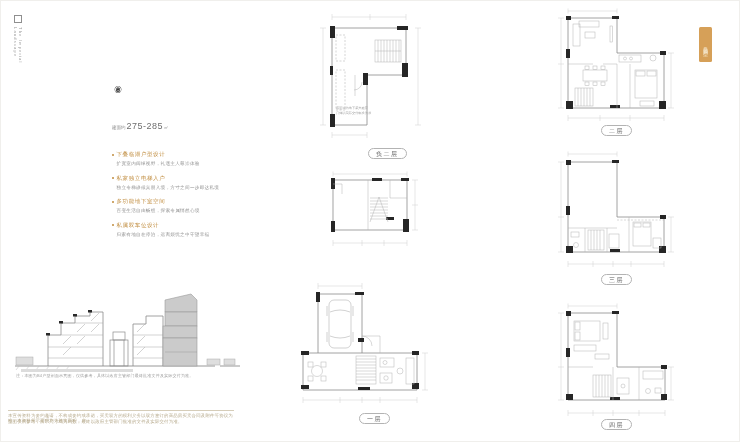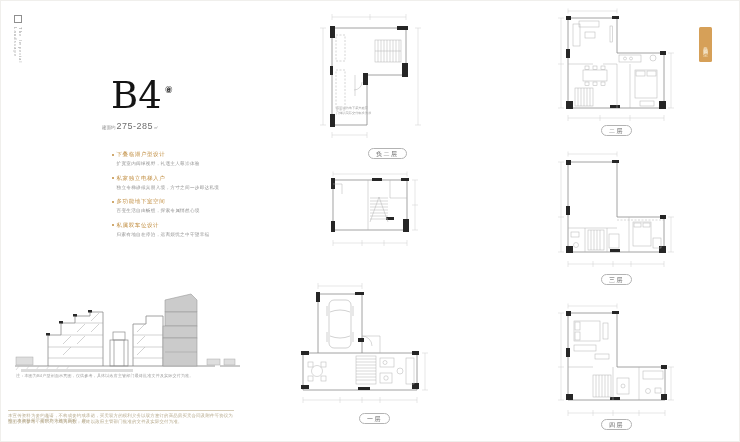--- a/index.html
+++ b/index.html
@@ -12,21 +12,21 @@
   .logo-mark{width:6px;height:6px;border:1px solid #8f8f8f;margin-left:1px;}
   .logo-text{margin-top:4px;writing-mode:vertical-rl;font-size:4px;letter-spacing:1.2px;color:#9a9a9a;height:58px;}
 
   
   .title-wrap{left:111px;top:80px;display:flex;align-items:flex-start;}
   .b4{font-family:"DejaVu Serif","Liberation Serif",serif;font-size:37px;line-height:0.85;color:#141414;}
   .title-side{display:flex;flex-direction:column;align-items:center;margin-left:3px;margin-top:3px;}
   .title-sub{writing-mode:vertical-rl;font-size:4.5px;letter-spacing:1px;color:#444;}
   .title-badge{font-size:9px;color:#333;margin-top:1px;line-height:1;}
 
-  .area{left:102px;top:121px;color:#8a8a8a;display:flex;align-items:flex-end;}
+  .area{left:112px;top:121px;color:#8a8a8a;display:flex;align-items:flex-end;}
   .area-prefix{font-size:4.5px;margin-right:1px;padding-bottom:1px;}
   .area-value{font-size:9px;letter-spacing:0.5px;color:#6e6e6e;}
   .area-unit{font-size:4.5px;margin-left:1px;padding-bottom:1px;}
 
   
   .features{left:112px;top:151px;width:138px;}
   .feat{margin-bottom:8.5px;}
   .feat-h{display:flex;align-items:center;color:#c08c3e;font-size:5.5px;letter-spacing:0.6px;}
   .dot{width:2px;height:2px;background:#c08c3e;border-radius:50%;margin-right:2.5px;flex:0 0 auto;}
   .feat-b{color:#929292;font-size:4.6px;letter-spacing:0.3px;margin-top:3px;margin-left:4.5px;}
@@ -53,21 +53,20 @@
 <body>
 
 <div class="page">
 
   <div class="abs logo">
     <div class="logo-mark"></div>
     <div class="logo-text">The Imperial Landscape</div>
   </div>
 
   <div class="abs title-wrap">
-    <span class="b4">B4</span>
     <span class="title-side">
       <span class="title-sub">合墅</span>
       <span class="title-badge">⑧</span>
     </span>
   </div>
 
   <div class="abs area">
     <span class="area-prefix">建面约</span>
     <span class="area-value">275-285</span>
     <span class="area-unit">㎡</span>

